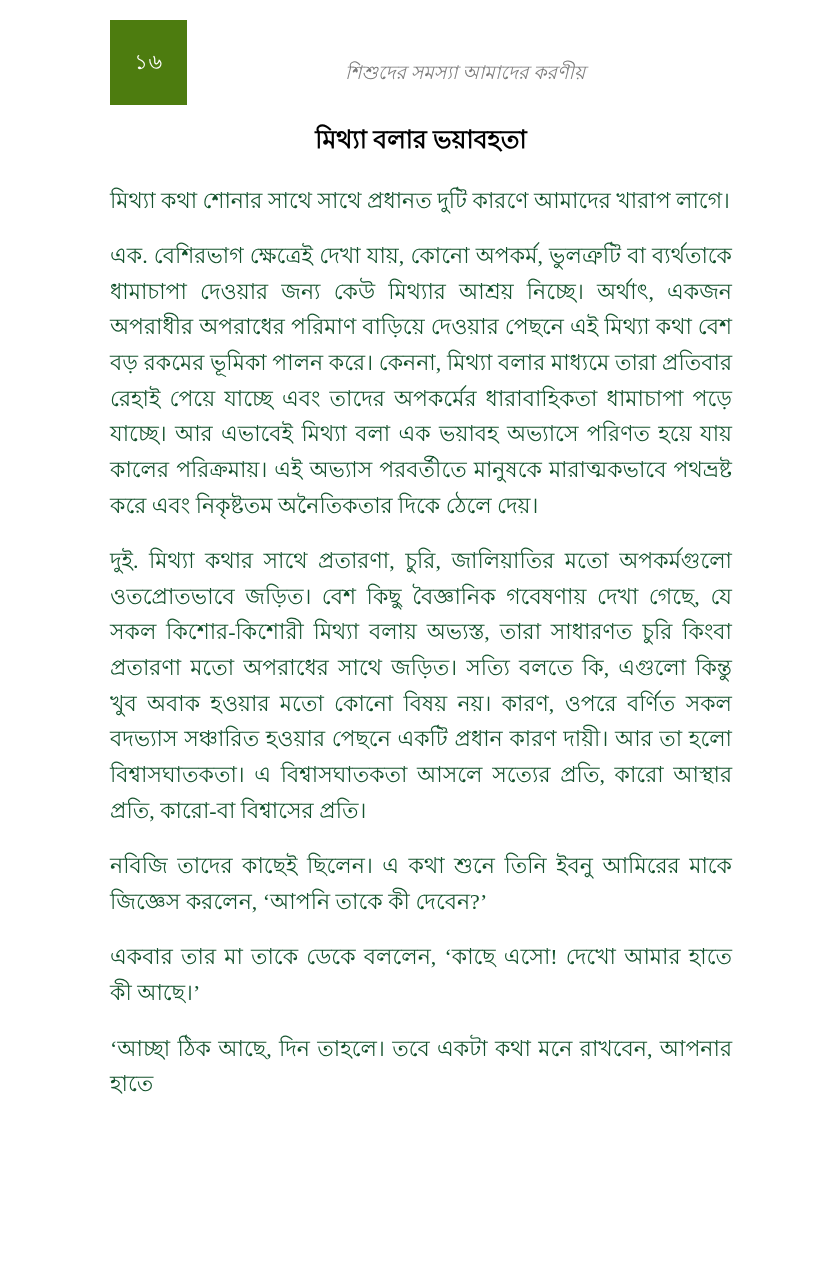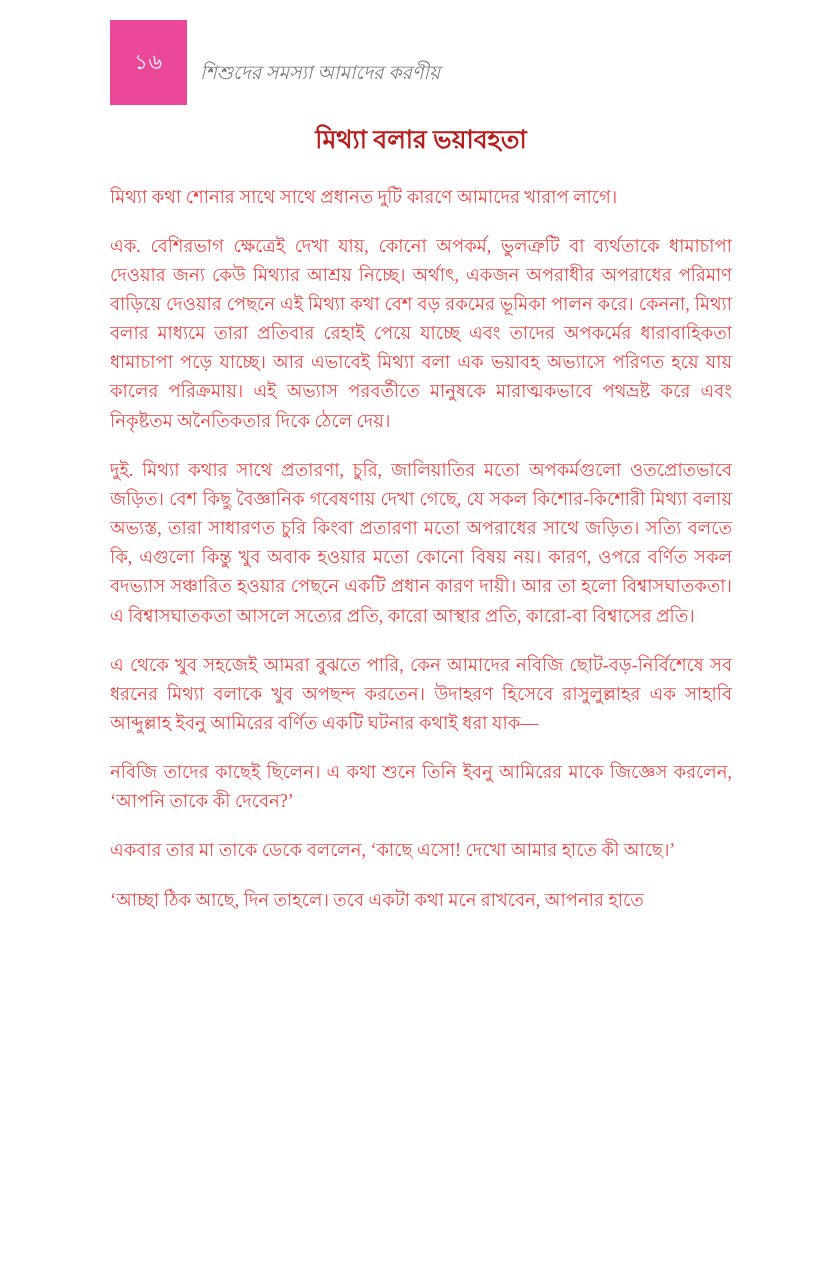--- a/index.html
+++ b/index.html
@@ -30,39 +30,40 @@
     width: 822px;
     height: 118px;
   }
 
   .page-number-box {
     position: absolute;
     left: 110px;
     top: 20px;
     width: 77px;
     height: 85px;
-    background: #ec4899;
+    background: #4d7c0f;
     display: flex;
     align-items: center;
     justify-content: center;
   }
 
   .page-number-text {
     color: #ffffff;
     font-size: 21px;
     line-height: 1;
     letter-spacing: 0.5px;
     font-family: "Liberation Serif", "DejaVu Serif", serif;
   }
 
   .running-title {
     position: absolute;
     left: 200px;
     top: 62px;
     width: 530px;
+    text-align: center;
     color: #7b7b7b;
     font-style: italic;
     font-size: 19px;
     line-height: 1.2;
     white-space: nowrap;
   }
 
   
   .content {
     position: absolute;
@@ -70,30 +71,30 @@
     top: 124px;
     width: 622px;
   }
 
   .chapter-title {
     text-align: center;
     font-size: 25px;
     font-weight: bold;
     line-height: 1.3;
     margin: 0 0 26px 0;
-    color: #b91c1c;
+    color: #000000;
   }
 
   p.para {
     margin: 0 0 20px 0;
-    font-size: 18px;
+    font-size: 22px;
     line-height: 1.62;
     text-align: justify;
     text-justify: inter-word;
-    color: #ef4444;
+    color: #14532d;
     hyphens: none;
   }
 
   p.para:last-child {
     margin-bottom: 12px;
   }
 
   .lead {
     font-weight: normal;
   }
@@ -121,21 +122,20 @@
   <div class="content">
 
     <h1 class="chapter-title">মিথ্যা বলার ভয়াবহতা</h1>
 
     <p class="para">মিথ্যা কথা শোনার সাথে সাথে প্রধানত দুটি কারণে আমাদের খারাপ লাগে।</p>
 
     <p class="para"><span class="lead">এক.</span><span> বেশিরভাগ ক্ষেত্রেই দেখা যায়, কোনো অপকর্ম, ভুলত্রুটি বা ব্যর্থতাকে ধামাচাপা দেওয়ার জন্য কেউ মিথ্যার আশ্রয় নিচ্ছে। অর্থাৎ, একজন অপরাধীর অপরাধের পরিমাণ বাড়িয়ে দেওয়ার পেছনে এই মিথ্যা কথা বেশ বড় রকমের ভূমিকা পালন করে। কেননা, মিথ্যা বলার মাধ্যমে তারা প্রতিবার রেহাই পেয়ে যাচ্ছে এবং তাদের অপকর্মের ধারাবাহিকতা ধামাচাপা পড়ে যাচ্ছে। আর এভাবেই মিথ্যা বলা এক ভয়াবহ অভ্যাসে পরিণত হয়ে যায় কালের পরিক্রমায়। এই অভ্যাস পরবর্তীতে মানুষকে মারাত্মকভাবে পথভ্রষ্ট করে এবং নিকৃষ্টতম অনৈতিকতার দিকে ঠেলে দেয়।</span></p>
 
     <p class="para"><span class="lead">দুই.</span><span> মিথ্যা কথার সাথে প্রতারণা, চুরি, জালিয়াতির মতো অপকর্মগুলো ওতপ্রোতভাবে জড়িত। বেশ কিছু বৈজ্ঞানিক গবেষণায় দেখা গেছে, যে সকল কিশোর-কিশোরী মিথ্যা বলায় অভ্যস্ত, তারা সাধারণত চুরি কিংবা প্রতারণা মতো অপরাধের সাথে জড়িত। সত্যি বলতে কি, এগুলো কিন্তু খুব অবাক হওয়ার মতো কোনো বিষয় নয়। কারণ, ওপরে বর্ণিত সকল বদভ্যাস সঞ্চারিত হওয়ার পেছনে একটি প্রধান কারণ দায়ী। আর তা হলো বিশ্বাসঘাতকতা। এ বিশ্বাসঘাতকতা আসলে সত্যের প্রতি, কারো আস্থার প্রতি, কারো-বা বিশ্বাসের প্রতি।</span></p>
 
-    <p class="para gap-before">এ থেকে খুব সহজেই আমরা বুঝতে পারি, কেন আমাদের নবিজি ছোট-বড়-নির্বিশেষে সব ধরনের মিথ্যা বলাকে খুব অপছন্দ করতেন। উদাহরণ হিসেবে রাসুলুল্লাহর এক সাহাবি আব্দুল্লাহ ইবনু আমিরের বর্ণিত একটি ঘটনার কথাই ধরা যাক—</p>
 
     <p class="para tight">নবিজি তাদের কাছেই ছিলেন। এ কথা শুনে তিনি ইবনু আমিরের মাকে জিজ্ঞেস করলেন, ‘আপনি তাকে কী দেবেন?’</p>
 
     <p class="para tight gap-before">একবার তার মা তাকে ডেকে বললেন, ‘কাছে এসো! দেখো আমার হাতে কী আছে।’</p>
 
 
     <p class="para">‘আচ্ছা ঠিক আছে, দিন তাহলে। তবে একটা কথা মনে রাখবেন, আপনার হাতে</p>
 
   </div>
 </div>

